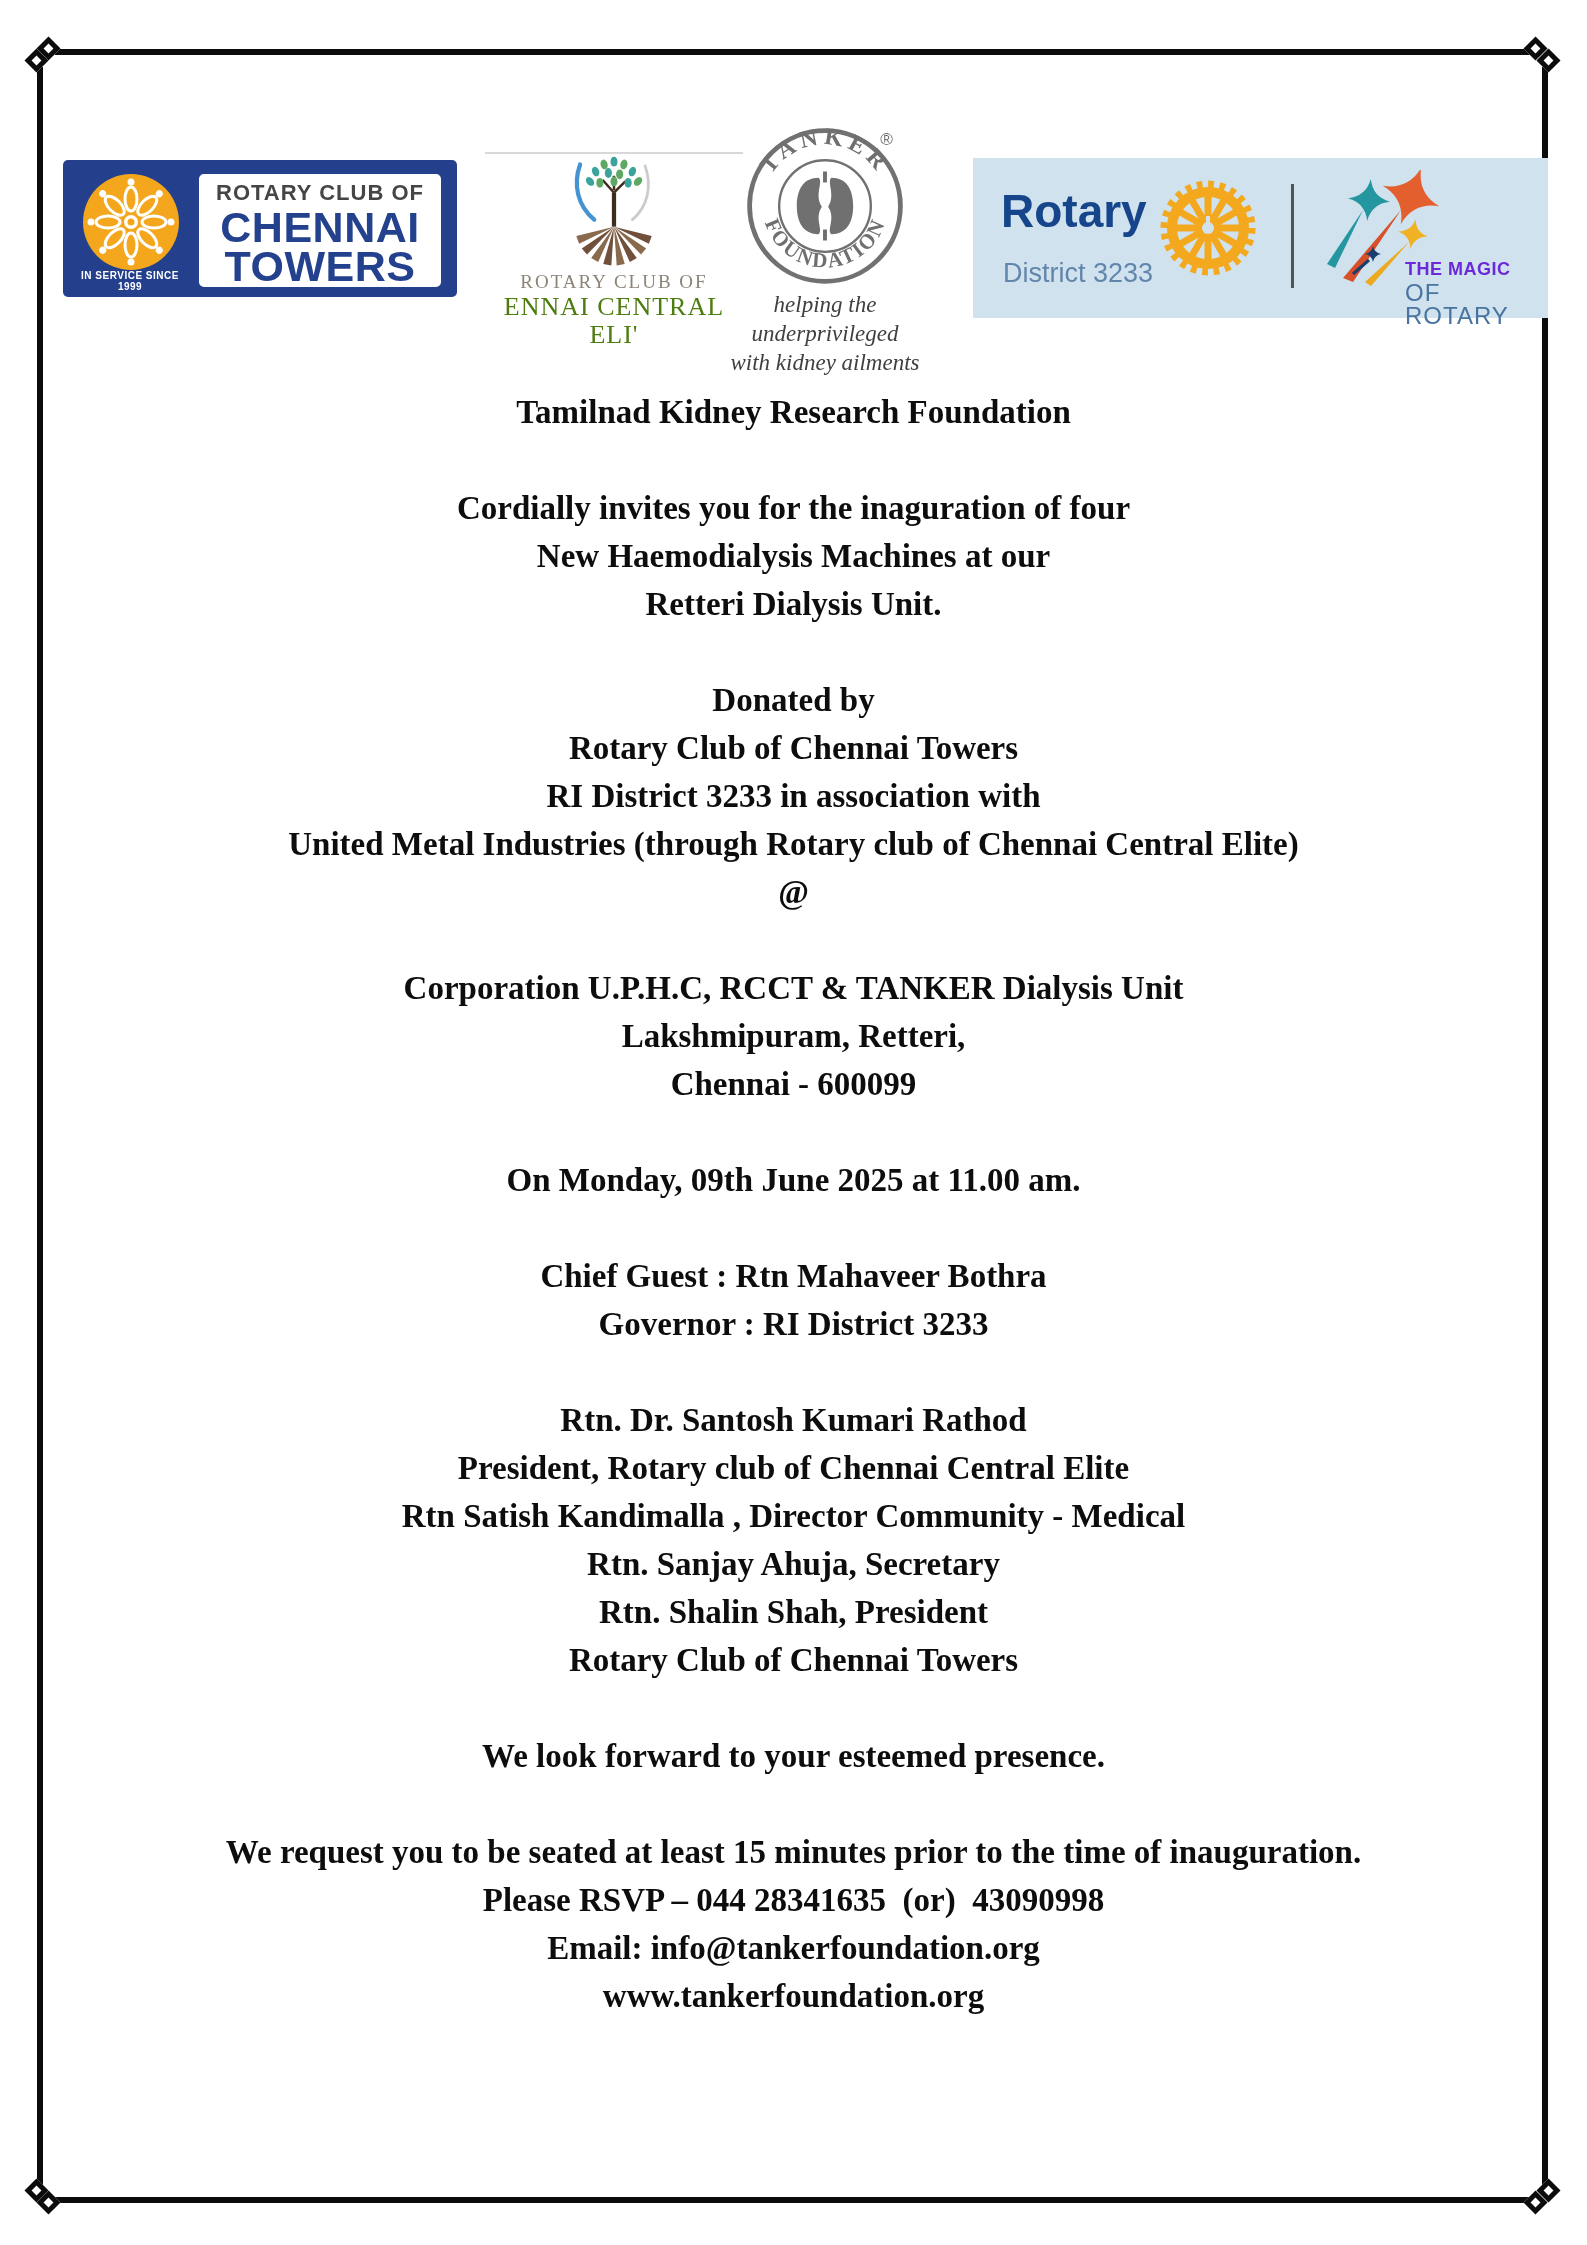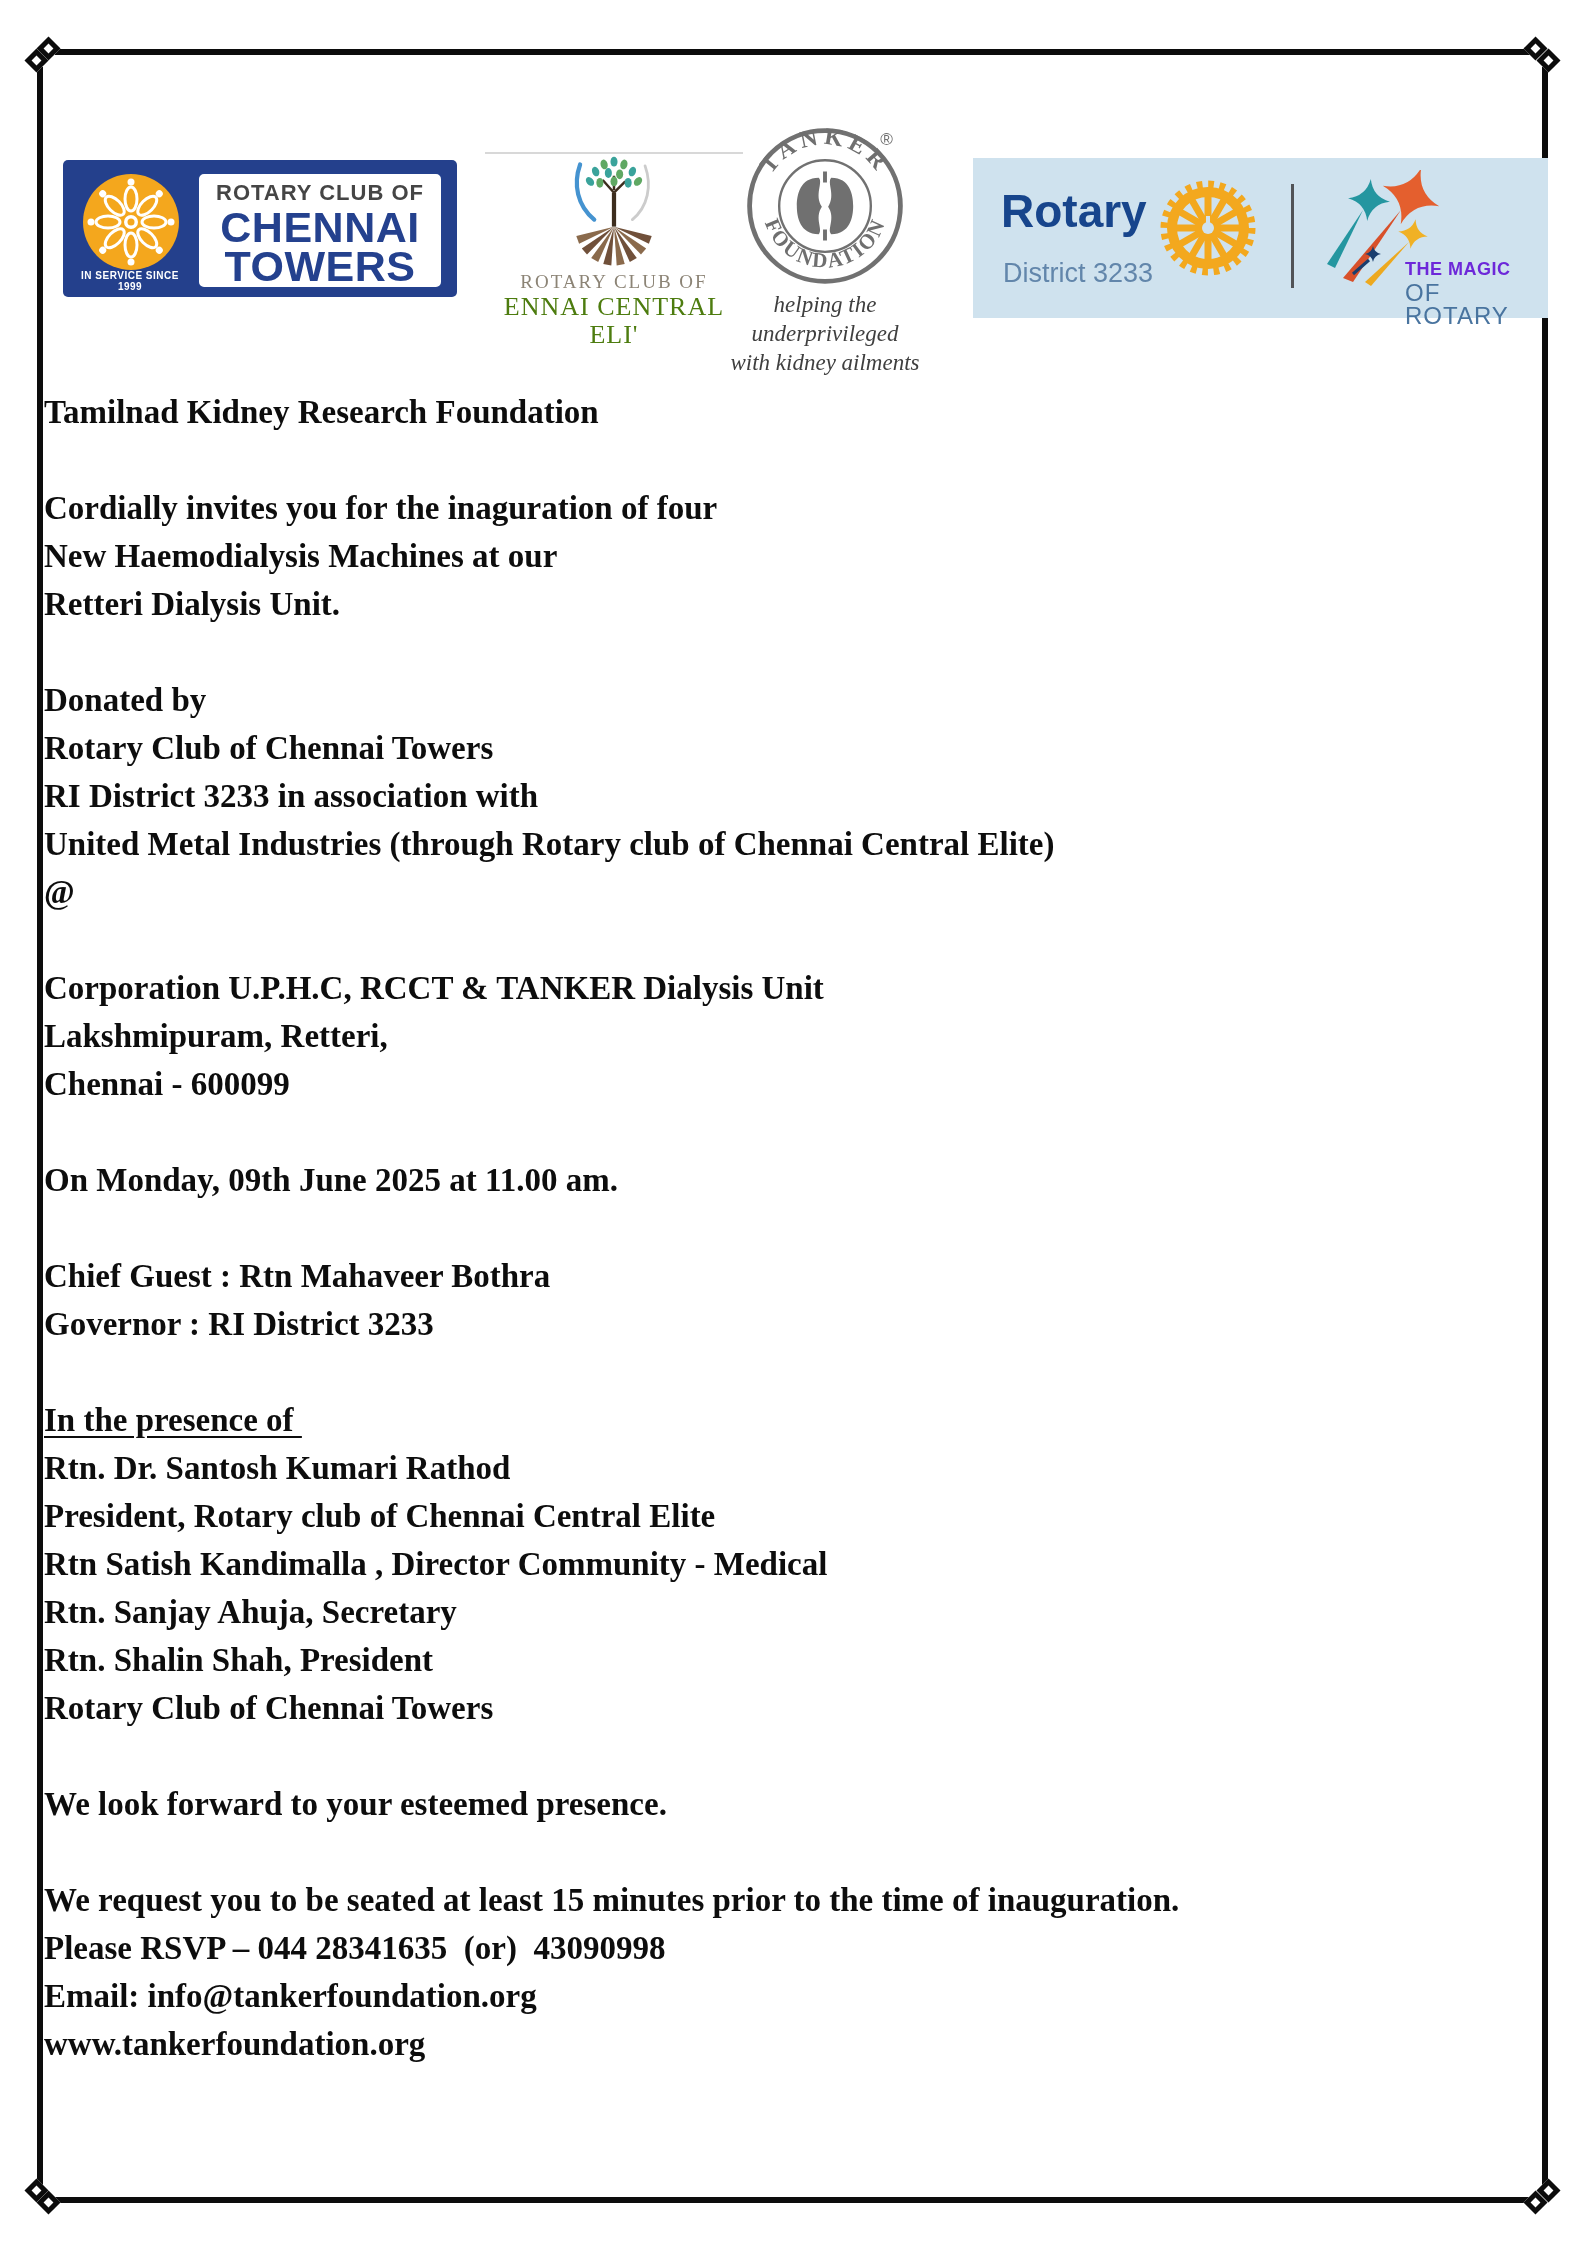--- a/index.html
+++ b/index.html
@@ -31,21 +31,21 @@
   .r-district{position:absolute;left:30px;top:100px;font-family:"Liberation Sans",sans-serif;
           font-size:27px;color:#6286ab;}
   .r-wheel{position:absolute;left:185px;top:20px;}
   .r-divider{position:absolute;left:318px;top:26px;width:3px;height:104px;background:#515357;}
   .r-stars{position:absolute;left:340px;top:12px;}
   .magic{position:absolute;left:432px;top:64px;font-family:"Liberation Sans",sans-serif;line-height:23px;}
   .magic-1{font-size:18px;font-weight:800;color:#6d28d9;letter-spacing:0.5px;margin-top:36px;}
   .magic-2{font-size:24px;color:#49749f;letter-spacing:1px;}
   
   .doc{position:absolute;left:44px;right:44px;top:388px;}
-  .doc p{margin:0;line-height:48px;font-size:33px;font-weight:bold;text-align:left;white-space:pre-wrap;}
+  .doc p{margin:0;line-height:48px;font-size:33px;font-weight:bold;text-align:center;white-space:pre-wrap;}
   .gap-after{margin-bottom:48px !important;}
   .underlined{text-decoration:underline;text-decoration-thickness:2px;text-underline-offset:5px;}
 </style>
 </head>
 <body>
 
 <div class="page">
 
   <div class="frame"></div>
   <div class="corner-mask" style="left:19px;top:31px;"></div>
@@ -250,21 +250,20 @@
 
     <p>Corporation U.P.H.C, RCCT &amp; TANKER Dialysis Unit</p>
     <p>Lakshmipuram, Retteri,</p>
     <p class="gap-after">Chennai - 600099</p>
 
     <p class="gap-after">On Monday, 09th June 2025 at 11.00 am.</p>
 
     <p>Chief Guest : Rtn Mahaveer Bothra</p>
     <p class="gap-after">Governor : RI District 3233</p>
 
-    <p><span class="underlined">In the presence of </span></p>
     <p>Rtn. Dr. Santosh Kumari Rathod</p>
     <p>President, Rotary club of Chennai Central Elite</p>
     <p>Rtn Satish Kandimalla , Director Community - Medical</p>
     <p>Rtn. Sanjay Ahuja, Secretary</p>
     <p>Rtn. Shalin Shah, President</p>
     <p class="gap-after">Rotary Club of Chennai Towers</p>
 
     <p class="gap-after">We look forward to your esteemed presence.</p>
 
     <p>We request you to be seated at least 15 minutes prior to the time of inauguration.</p>

